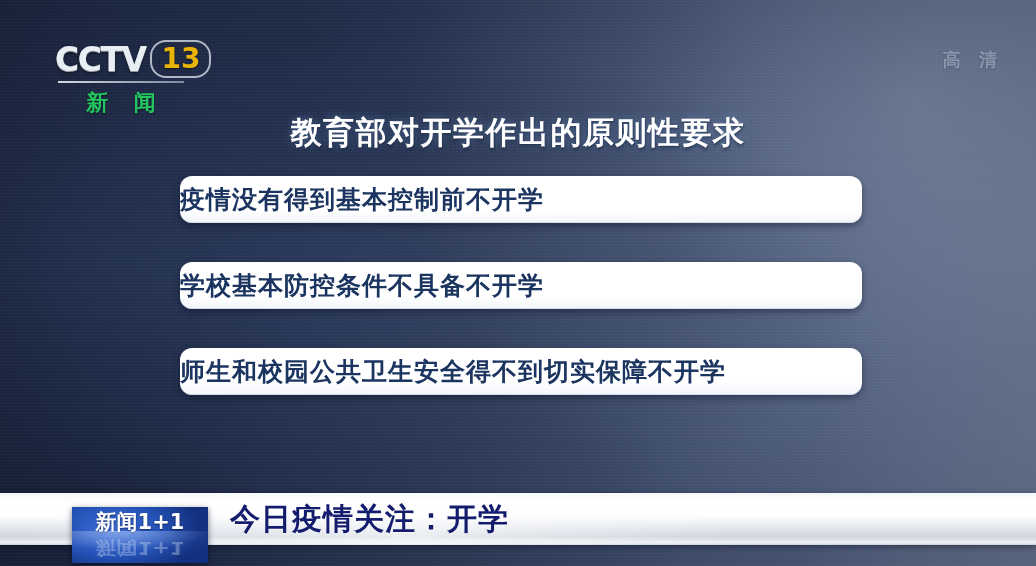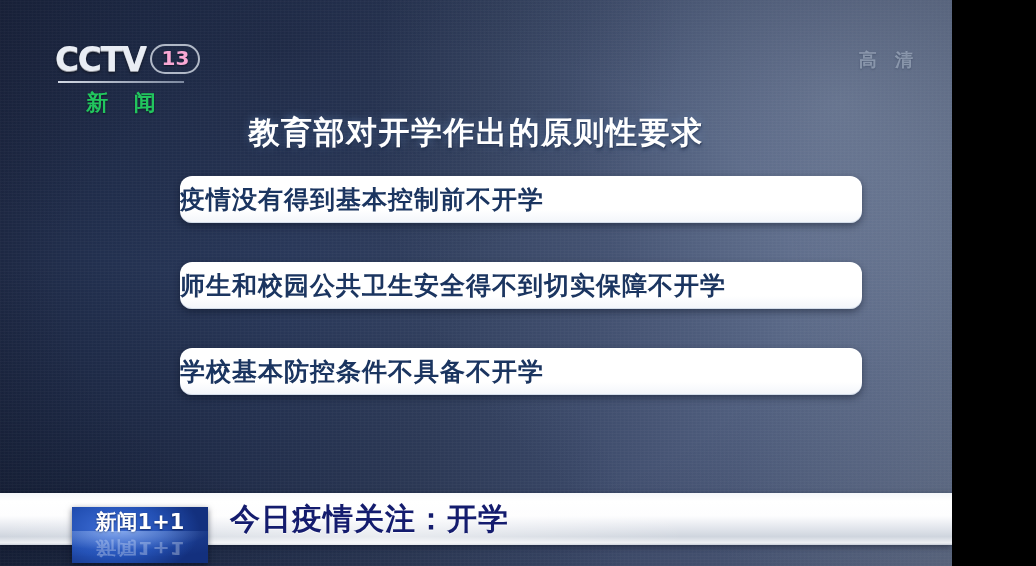--- a/index.html
+++ b/index.html
@@ -2,21 +2,21 @@
 <html><head>
 <meta charset="utf-8">
 <style>
   html, body {
     margin: 0;
     padding: 0;
     background: #000;
   }
   #screen {
     position: relative;
-    width: 952px;
+    width: 1036px;
     height: 566px;
     overflow: hidden;
     font-family: "DejaVu Sans", "Liberation Sans", sans-serif;
     background: #2b3a5c;
   }
 
   
   .bg-base {
     position: absolute;
     inset: 0;
@@ -73,23 +73,23 @@
     letter-spacing: -1.5px;
     color: #e9edf4;
     text-shadow: 0 1px 0 rgba(255,255,255,0.55), 0 2px 3px rgba(0,0,0,0.5);
     line-height: 1;
   }
   .cctv-badge {
     margin-left: 4px;
     border: 2px solid rgba(225,232,242,0.75);
     border-radius: 16px;
     padding: 1px 9px 2px 10px;
-    font-size: 20px;
-    font-weight: bold;
-    color: #f9a8d4;
+    font-size: 28px;
+    font-weight: bold;
+    color: #eab308;
     line-height: 1.12;
     text-shadow: 0 1px 2px rgba(0,0,0,0.45);
   }
   .cctv-rule {
     width: 126px;
     height: 2px;
     margin: 1px 0 0 3px;
     background: linear-gradient(90deg, rgba(230,236,245,0.9), rgba(200,212,230,0.55));
   }
   .cctv-sub {
@@ -273,24 +273,24 @@
 
   <div class="hd-mark">高 清</div>
 
   <div class="main-title">教育部对开学作出的原则性要求</div>
 
   <div class="bullets">
     <div class="bullet-box">
       <span class="bullet-text">疫情没有得到基本控制前不开学</span>
     </div>
     <div class="bullet-box">
+      <span class="bullet-text">学校基本防控条件不具备不开学</span>
+    </div>
+    <div class="bullet-box">
       <span class="bullet-text">师生和校园公共卫生安全得不到切实保障不开学</span>
-    </div>
-    <div class="bullet-box">
-      <span class="bullet-text">学校基本防控条件不具备不开学</span>
     </div>
   </div>
 
   <div class="banner">
     <div class="banner-bar"></div>
     <div class="show-logo">
       <div class="show-logo-text">新闻1+1</div>
       <div class="show-logo-reflect">新闻1+1</div>
       <div class="show-logo-glow"></div>
     </div>

